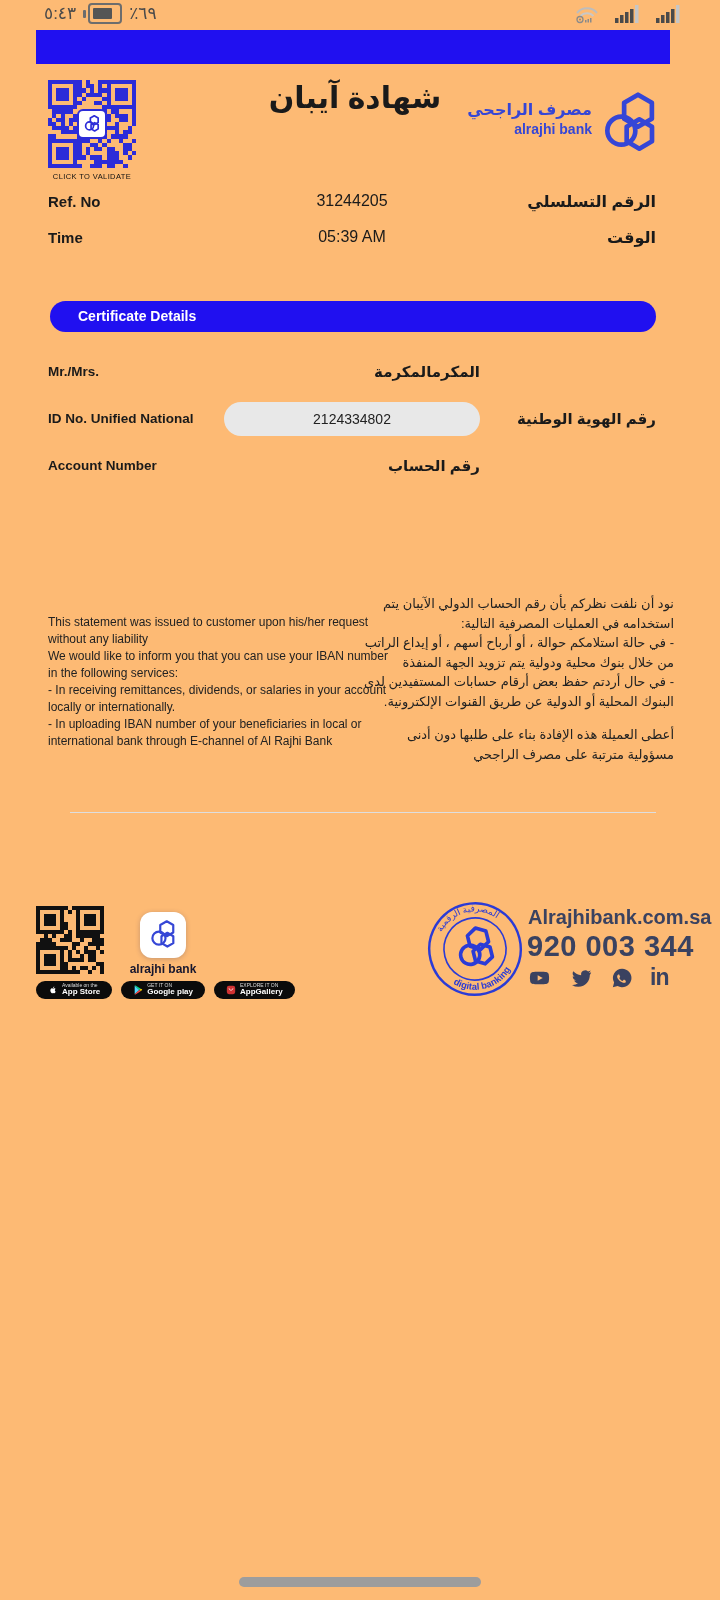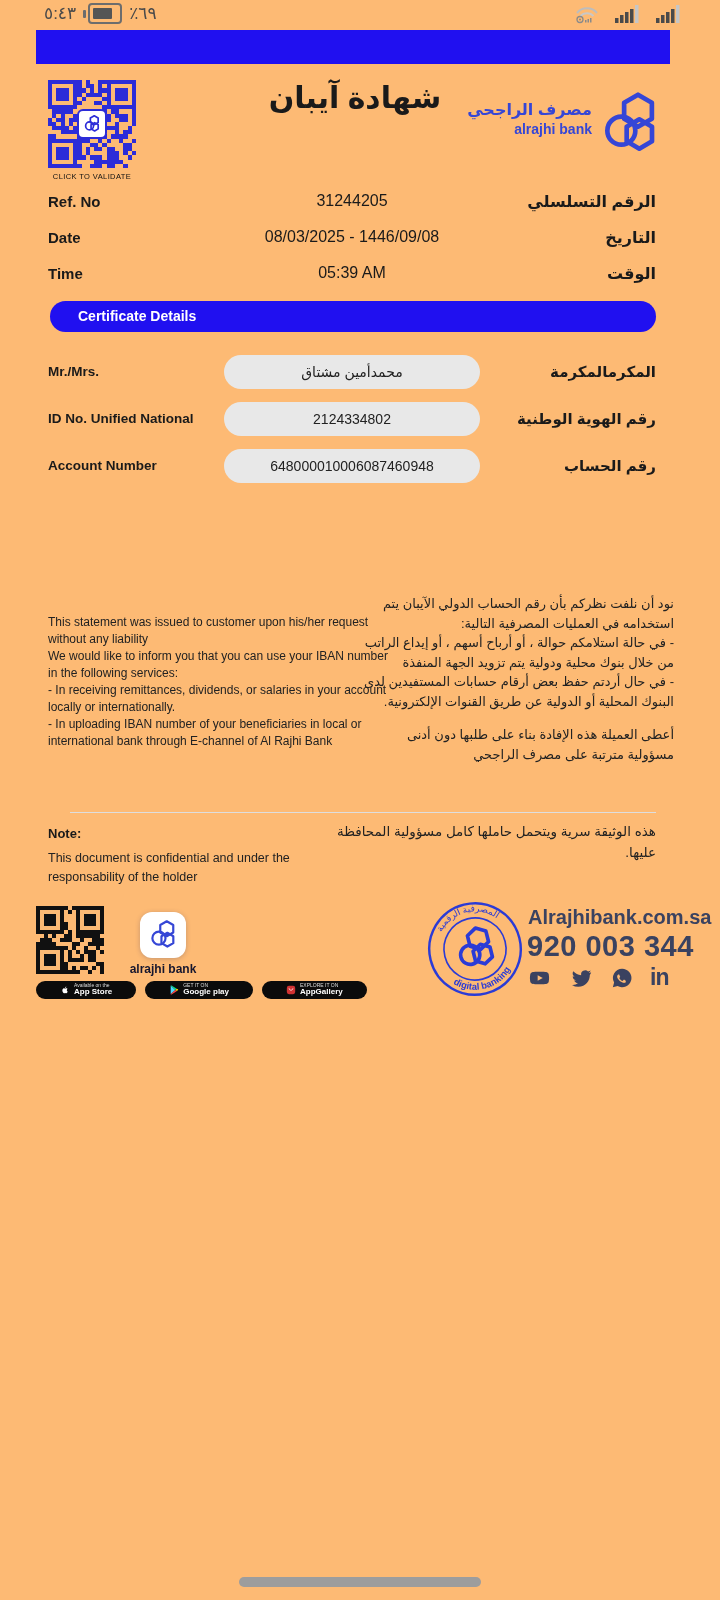--- a/index.html
+++ b/index.html
@@ -64,21 +64,21 @@
   .note-en .txt{font-size:12.5px;line-height:1.5;color:#222;}
   .note-ar{position:absolute;right:64px;top:822px;width:330px;direction:rtl;text-align:right;}
   .note-ar .lbl{font-size:14px;margin-bottom:8px;}
   .note-ar .txt{font-size:13.5px;line-height:1.55;color:#222;}
 
   
   .qr-black{position:absolute;left:36px;top:906px;width:68px;height:68px;color:#111;}
   .app-icon{position:absolute;left:140px;top:912px;width:46px;height:46px;background:#fff;border-radius:12px;box-shadow:0 1px 5px rgba(40,40,90,.25);display:flex;align-items:center;justify-content:center;}
   .app-label{position:absolute;left:126px;top:962px;width:74px;text-align:center;font-size:12px;font-weight:700;color:#16162e;}
   .badges{position:absolute;left:36px;top:981px;display:flex;gap:9px;}
-  .badge{display:flex;align-items:center;gap:4px;background:#0b0b0b;border-radius:9px;height:18px;padding:0 24px;color:#fff;}
+  .badge{display:flex;align-items:center;gap:4px;background:#0b0b0b;border-radius:9px;height:18px;padding:0 12px;color:#fff;}
   .badge .bt{display:flex;flex-direction:column;line-height:1.1;}
   .badge .top{font-size:5px;color:#ddd;}
   .badge .nm{font-size:8px;font-weight:700;white-space:nowrap;}
 
   .stamp{position:absolute;left:426px;top:900px;width:98px;height:98px;transform:rotate(-14deg);}
   .site{position:absolute;left:528px;top:906px;font-size:20px;font-weight:700;color:#3a4260;}
   .phone{position:absolute;left:527px;top:930px;font-size:29px;font-weight:700;color:#3a4260;letter-spacing:.5px;}
   .social{position:absolute;left:526px;top:966px;display:flex;align-items:center;gap:17px;color:#3a4260;}
   .social .li{font-size:23px;font-weight:800;letter-spacing:-1px;line-height:1;color:#3a4260;}
 
@@ -404,72 +404,60 @@
     </g>
   </svg>
 
   <div class="meta">
     <div class="meta-row">
       <span class="l">Ref. No</span>
       <span class="v">31244205</span>
       <span class="r">الرقم التسلسلي</span>
     </div>
     <div class="meta-row">
-      <span class="l">Date</span>
-      <span class="v">08/03/2025 - 1446/09/08</span>
-      <span class="r">التاريخ</span>
-    </div>
-    <div class="meta-row">
       <span class="l">Time</span>
       <span class="v">05:39 AM</span>
       <span class="r">الوقت</span>
     </div>
   </div>
 
   <div class="section-pill">Certificate Details</div>
 
   <div class="details">
     <div class="detail-row">
       <span class="l">Mr./Mrs.</span>
-      <span class="pillv">محمدأمين مشتاق</span>
       <span class="r">المكرمالمكرمة</span>
     </div>
     <div class="detail-row">
       <span class="l">ID No. Unified National</span>
       <span class="pillv">2124334802</span>
       <span class="r">رقم الهوية الوطنية</span>
     </div>
     <div class="detail-row">
       <span class="l">Account Number</span>
-      <span class="pillv">648000010006087460948</span>
       <span class="r">رقم الحساب</span>
     </div>
   </div>
 
   <div class="para-en">
     <div class="pre p2">This statement was issued to customer upon his/her request without any liability</div>
     <div class="pre">We would like to inform you that you can use your IBAN number in the following services:
 - In receiving remittances, dividends, or salaries in your account locally or internationally.
 - In uploading IBAN number of your beneficiaries in local or international bank through E-channel of Al Rajhi Bank</div>
   </div>
   <div class="para-ar">
     <div class="pre">نود أن نلفت نظركم بأن رقم الحساب الدولي الآيبان يتم استخدامه في العمليات المصرفية التالية:
 - في حالة استلامكم حوالة ، أو أرباح أسهم ، أو إيداع الراتب من خلال بنوك محلية ودولية يتم تزويد الجهة المنفذة
 - في حال أردتم حفظ بعض أرقام حسابات المستفيدين لدى البنوك المحلية أو الدولية عن طريق القنوات الإلكترونية.</div>
     <div class="pre p2">أعطى العميلة هذه الإفادة بناء على طلبها دون أدنى مسؤولية مترتبة على مصرف الراجحي</div>
   </div>
 
   <div class="divider"></div>
 
-  <div class="note-en">
-    <div class="lbl">Note:</div>
-    <div class="txt">This document is confidential and under the responsability of the holder</div>
-  </div>
   <div class="note-ar">
-    <div class="txt">هذه الوثيقة سرية ويتحمل حاملها كامل مسؤولية المحافظة عليها.</div>
   </div>
 
   <div class="qr qr-black" style="grid-template-rows: repeat(17, 1fr); grid-template-columns: repeat(17, 1fr);">
       <b style="grid-row:1;grid-column:1"></b>
       <b style="grid-row:1;grid-column:2"></b>
       <b style="grid-row:1;grid-column:3"></b>
       <b style="grid-row:1;grid-column:4"></b>
       <b style="grid-row:1;grid-column:5"></b>
       <b style="grid-row:1;grid-column:6"></b>
       <b style="grid-row:1;grid-column:7"></b>

